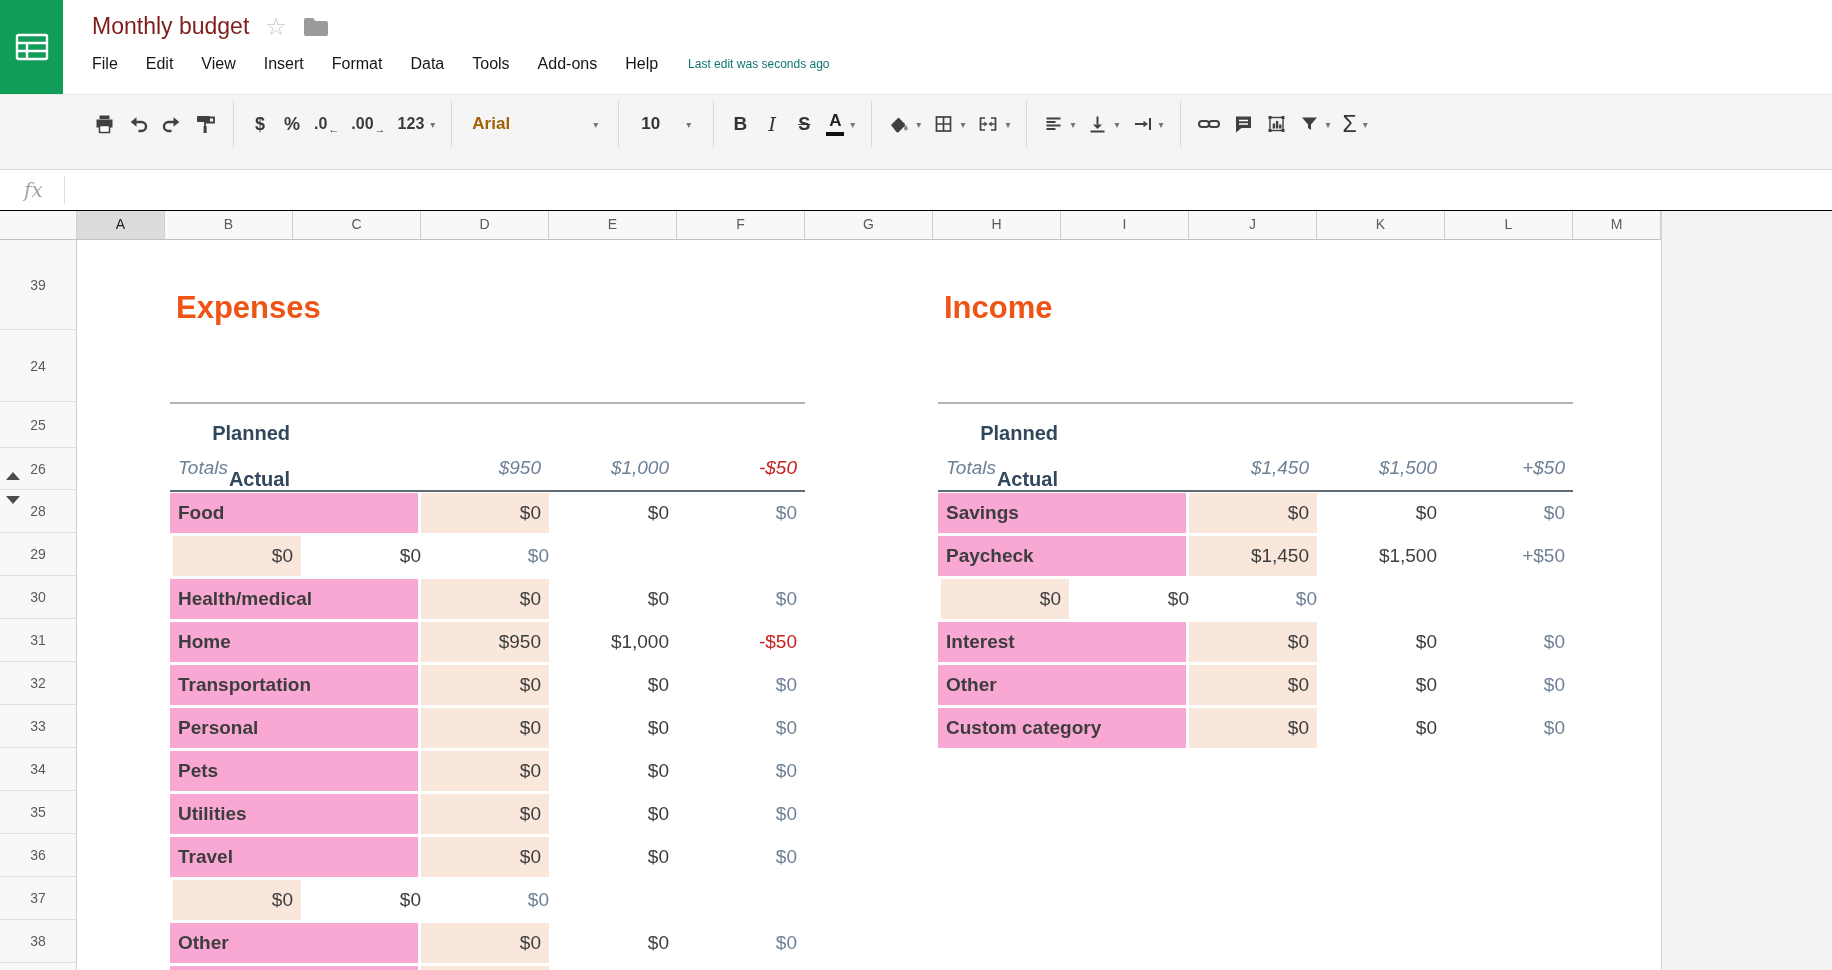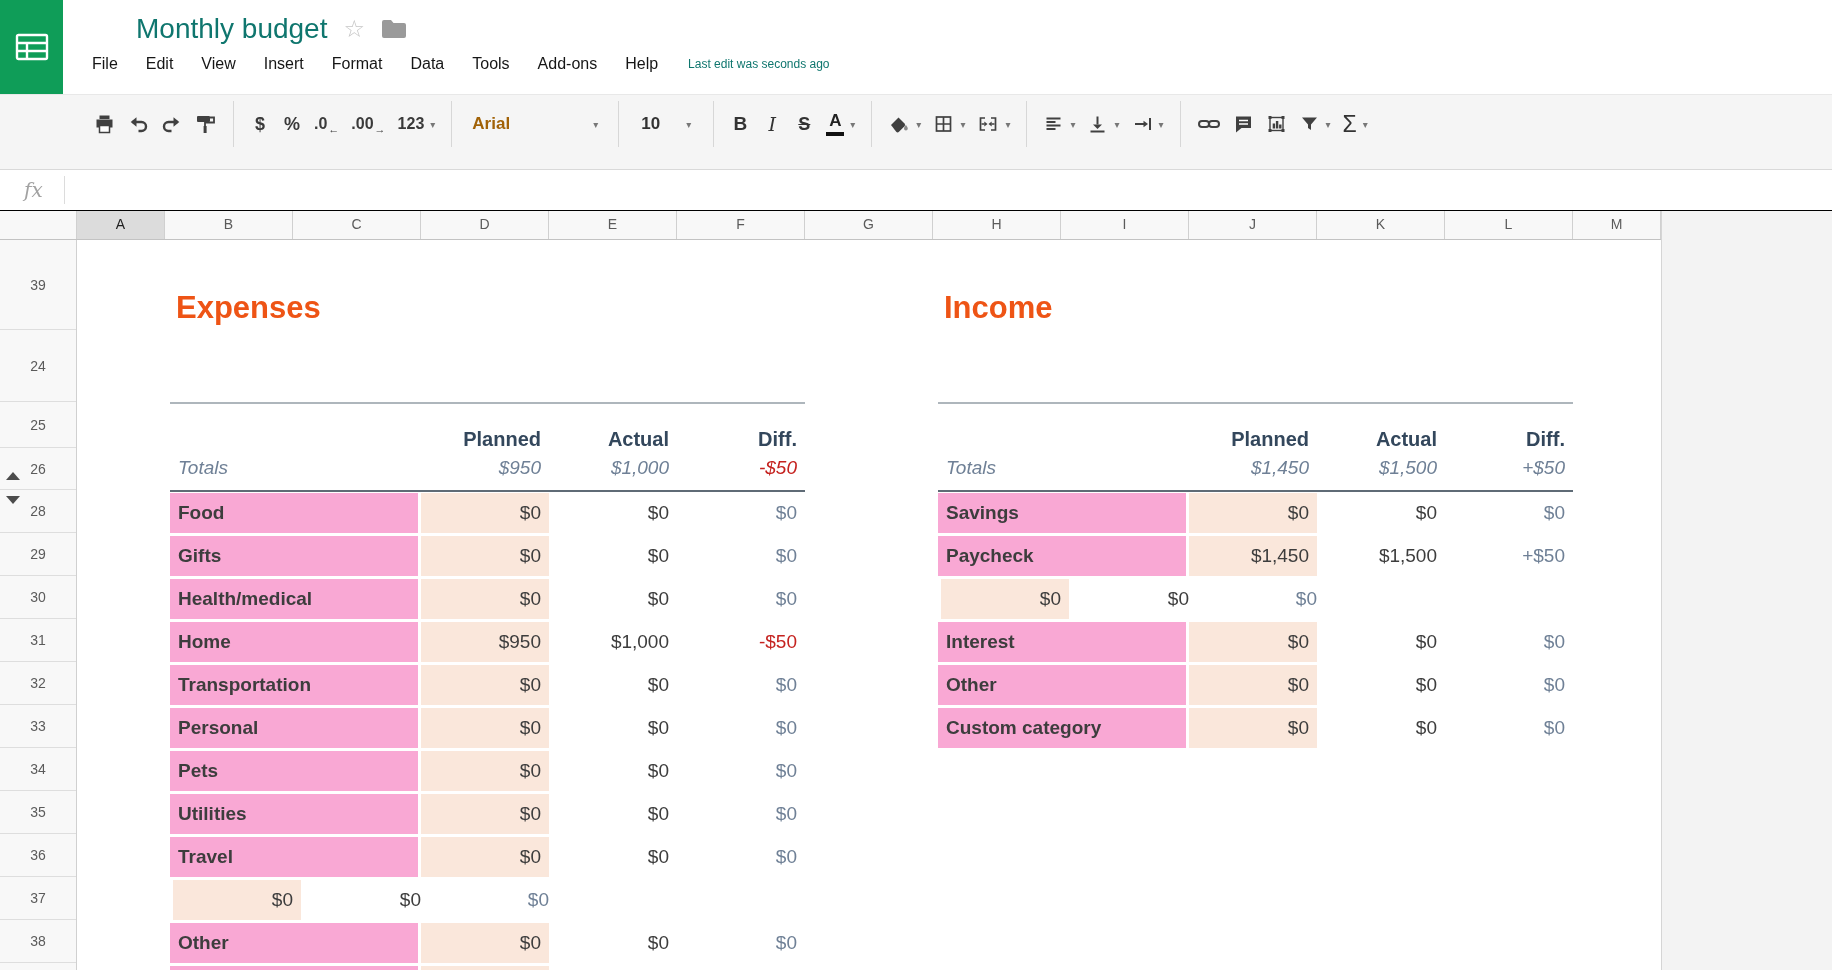--- a/index.html
+++ b/index.html
@@ -4,21 +4,21 @@
 <style>
   * { margin:0; padding:0; box-sizing:border-box; }
   html,body { width:1832px; height:970px; overflow:hidden; background:#fff;
     font-family:"Liberation Sans", sans-serif; position:relative; }
 
   
   .app-header { position:absolute; left:0; top:0; width:1832px; height:94px; background:#fff; }
   .logo { position:absolute; left:0; top:0; width:63px; height:94px; background:#0F9D58;
     display:flex; align-items:center; justify-content:center; }
   .title-row { position:absolute; left:92px; top:13px; display:flex; align-items:center; gap:16px; }
-  .doc-title { font-size:28px; font-weight:400; color:#0f766e;margin-left:44px; }
+  .doc-title { font-size:23px; font-weight:400; color:#7f1d1d; }
   .star { font-size:24px; color:#c6c6c6; line-height:24px; }
   .menu-row { position:absolute; left:92px; top:55px; display:flex; align-items:center; }
   .menu-host { display:flex; gap:28px; }
   .menu-item { background:none; border:none; font-family:"Liberation Sans",sans-serif;
     font-size:16px; color:#161616; cursor:pointer; padding:0; }
   .last-edit { font-size:12px; color:#0f766e; margin-left:30px; }
 
   
   .toolbar { position:absolute; left:0; top:94px; width:1832px; height:76px; background:#f5f5f5;
     border-top:1px solid #e8e8e8; border-bottom:1px solid #d9d9d9; }
@@ -75,21 +75,21 @@
   .unhide-up { position:absolute; left:6px; top:472px; width:0; height:0; cursor:pointer;
     border-left:7px solid transparent; border-right:7px solid transparent; border-bottom:8px solid #4c4c4c; }
   .unhide-dn { position:absolute; left:6px; top:496px; width:0; height:0; cursor:pointer;
     border-left:7px solid transparent; border-right:7px solid transparent; border-top:8px solid #4c4c4c; }
 
   
   .b-table { position:absolute; top:290px; width:635px; }
   .b-table.expenses { left:170px; } .b-table.income { left:938px; }
   .b-title { font-size:31px; font-weight:bold; color:#EE5415; padding-left:6px; letter-spacing:0; }
   .rule1 { position:absolute; top:112px; left:0; width:635px; height:2px; background:#aeb6bc; }
-  .b-head { position:absolute; top:126px; left:0; width:635px; height:44px; display:flex; }
+  .b-head { position:absolute; top:120px; left:0; width:635px; height:44px; display:flex;flex-direction:column; }
   .h-spacer { flex:1; }
   .c-num { width:128px; text-align:right; padding-right:8px; line-height:46px; font-size:20px;
     font-weight:bold; color:#33475C; cursor:default; }
   .b-totals { position:absolute; top:158px; left:0; width:635px; height:42px; display:flex;
     font-style:italic; color:#6F8096; font-size:19px; }
   .tot-cat { flex:1; padding-left:8px; line-height:40px; }
   .b-totals .t-num { color:inherit; }
   .rule2 { position:absolute; top:200px; left:0; width:635px; height:2px; background:#5f6b76; }
   .b-rows { position:absolute; top:203px; left:0; width:635px; }
   .b-row { display:flex; height:40px; margin-bottom:3px; font-size:19px; }
@@ -376,21 +376,20 @@
   <div class="rule2"></div>
   <div class="b-rows">
       <div class="b-row">
     <div class="t-cat">Food</div>
     <div class="colgap"></div>
     <div class="t-num t-planned">$0</div>
     <div class="t-num t-actual">$0</div>
     <div class="t-num t-diff">$0</div>
   </div>
       <div class="b-row">
-    <div class="t-cat">Gifts</div>
     <div class="colgap"></div>
     <div class="t-num t-planned">$0</div>
     <div class="t-num t-actual">$0</div>
     <div class="t-num t-diff">$0</div>
   </div>
       <div class="b-row">
     <div class="t-cat">Health/medical</div>
     <div class="colgap"></div>
     <div class="t-num t-planned">$0</div>
     <div class="t-num t-actual">$0</div>

